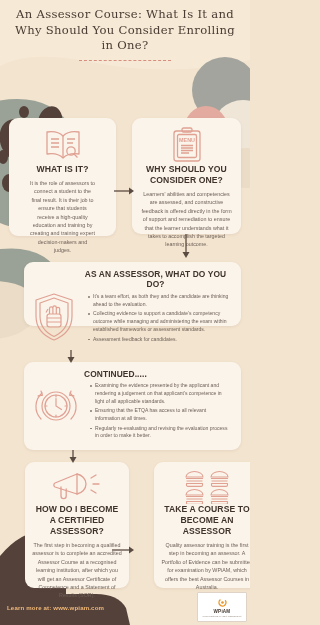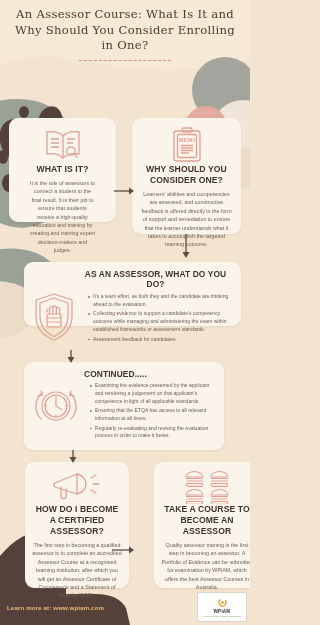--- a/index.html
+++ b/index.html
@@ -51,24 +51,24 @@
   }
   ul.bul li:before{
     content:"";position:absolute;left:0;top:3px;
     width:1.8px;height:1.8px;border-radius:50%;background:#8a7c70;
   }
   .sec-h{
     font-size:8.4px;font-weight:700;color:#3f332c;letter-spacing:.1px;
   }
 
   
-  #card-what{left:9px;top:118px;width:107px;height:104px;padding:8px 20px 6px;}
+  #card-what{left:9px;top:118px;width:107px;height:118px;padding:8px 20px 6px;}
   #card-why{left:132px;top:118px;width:109px;height:116px;padding:8px 8px 2px;}
   #card-do{left:24px;top:262px;width:217px;height:64px;padding:7px 8px 6px;}
-  #card-cont{left:24px;top:362px;width:200px;height:88px;padding:7px 8px 6px;}
+  #card-cont{left:24px;top:362px;width:217px;height:88px;padding:7px 8px 6px;}
   #card-how{left:25px;top:462px;width:104px;height:126px;padding:8px 7px 6px;}
   #card-take{left:133px;top:462px;width:106px;height:126px;padding:8px 7px 6px;margin-left:21px;}
 
   .icon-wrap{display:flex;justify-content:center;align-items:center;height:38px;}
   .icon-wrap.sm{height:34px;}
   .row{display:flex;align-items:flex-start;gap:4px;}
   .row .ic{flex:0 0 auto;display:flex;align-items:center;justify-content:center;}
   .row .bd{flex:1 1 auto;}
 
   

